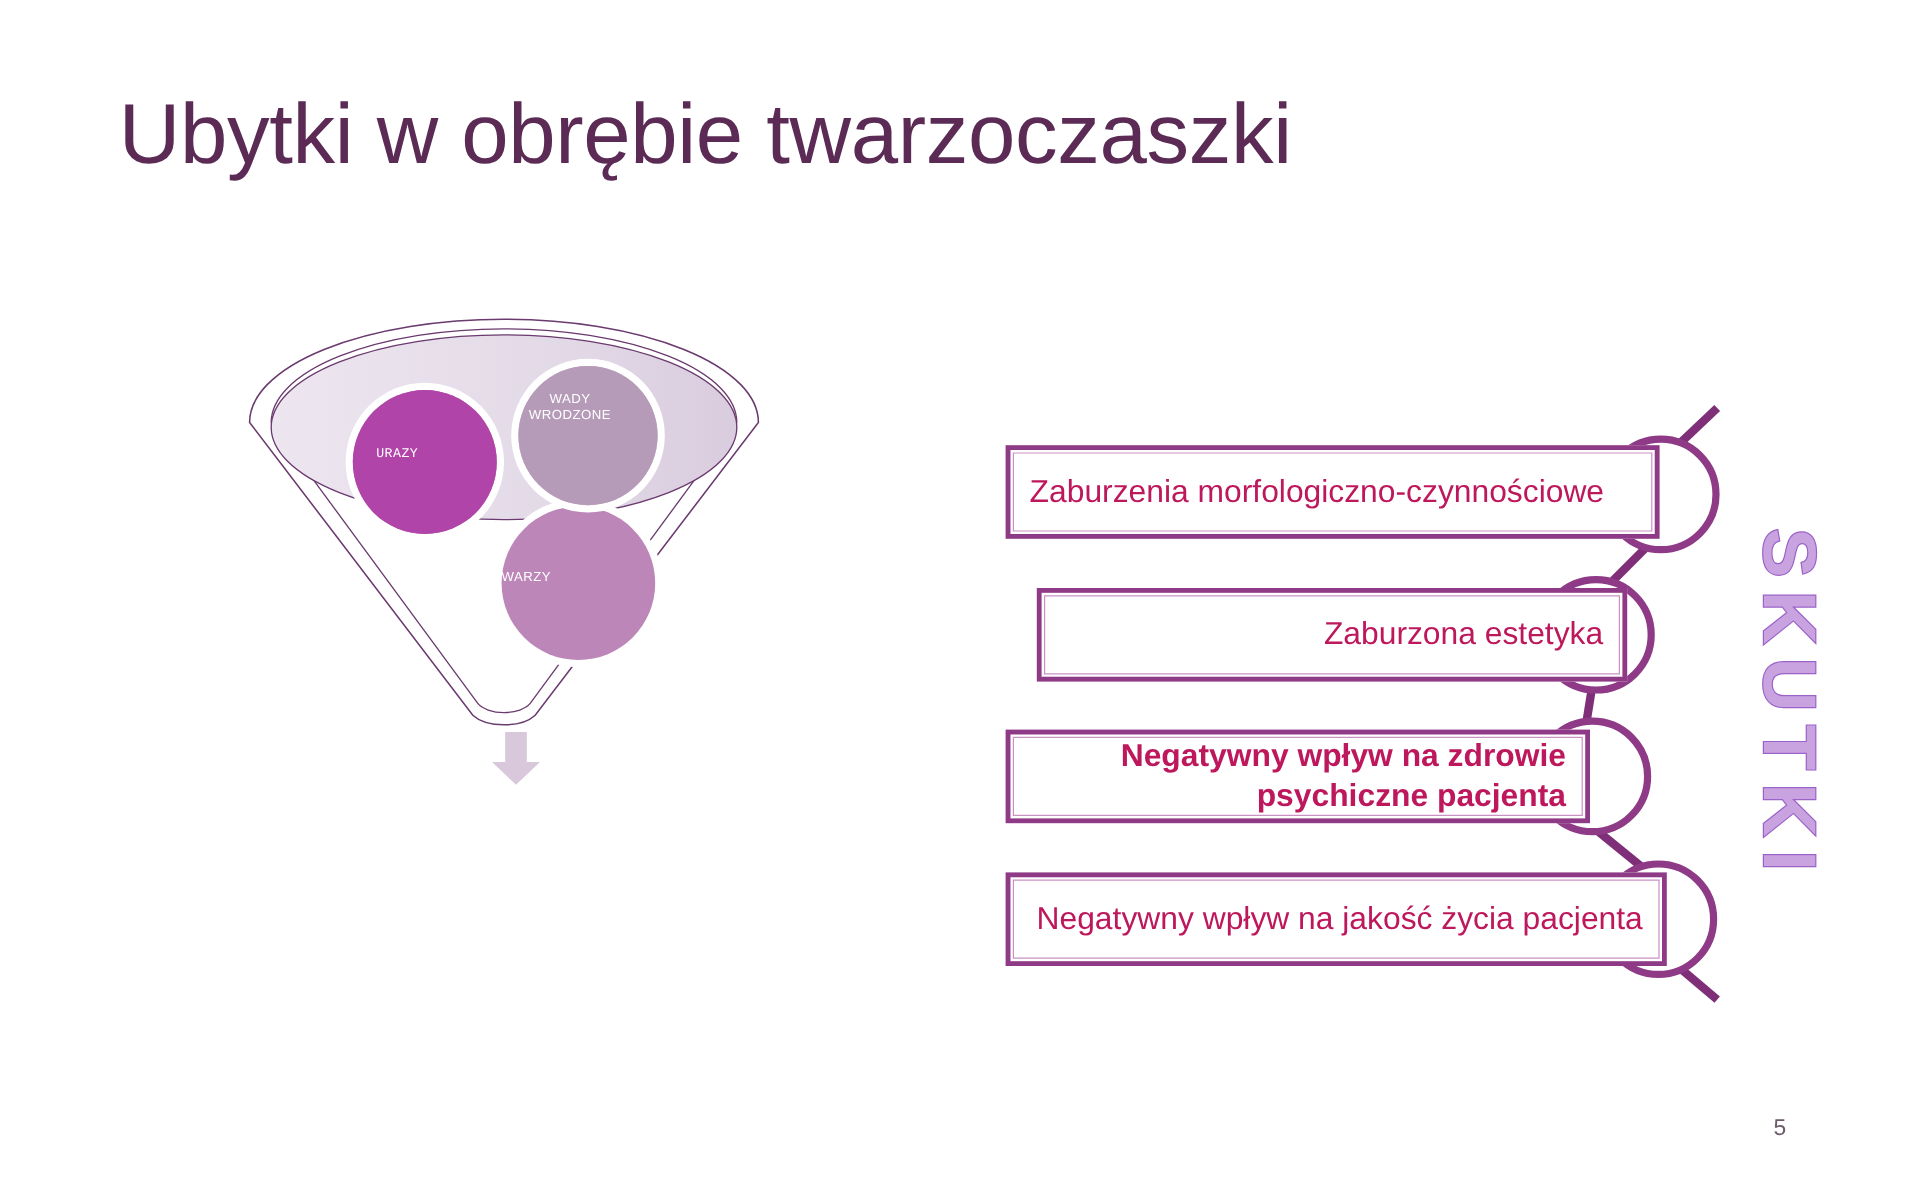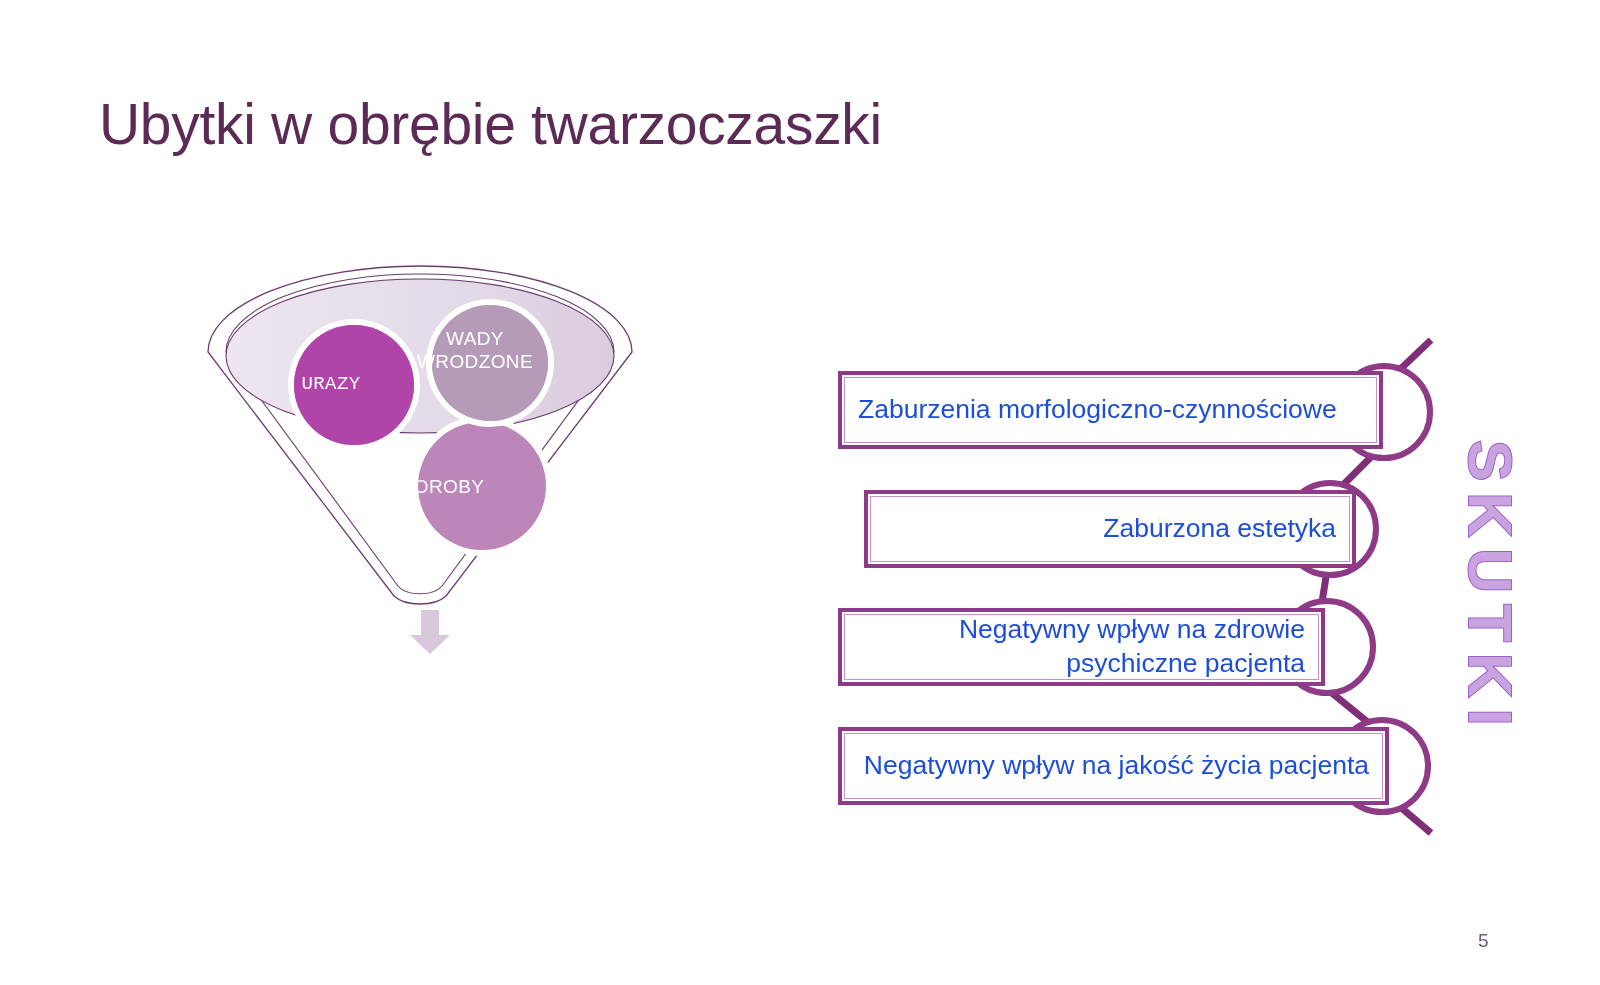--- a/index.html
+++ b/index.html
@@ -15,22 +15,22 @@
     width: 1600px;
     height: 985px;
     background: #ffffff;
     overflow: hidden;
   }
 
   
   #slide-title {
     position: absolute;
     left: 99px;
-    top: 95px;
-    font-size: 57px;
+    top: 76px;
+    font-size: 71px;
     line-height: 1.05;
     color: #5B2B56;
     font-weight: 400;
     letter-spacing: -0.3px;
     white-space: nowrap;
   }
 
   
   #funnel-graphic {
     position: absolute;
@@ -38,21 +38,21 @@
     top: 248px;
     width: 460px;
     height: 360px;
   }
   #funnel-graphic svg { display:block; }
 
   .funnel-label {
     position: absolute;
     color: #ffffff;
     text-align: center;
-    font-size: 19px;
+    font-size: 11px;
     line-height: 1.22;
     letter-spacing: 0.4px;
     pointer-events: none;
     white-space: nowrap;
   }
   #label-urazy   { left: 256px; top: 373px; width: 150px; font-family: Liberation Mono, monospace; }
   #label-wady    { left: 400px; top: 327px; width: 150px; }
   #label-choroby { left: 360px; top: 475px; width: 150px; }
 
   
@@ -104,32 +104,32 @@
     background: #ffffff;
     border: 4px solid #8E3A86;
     box-shadow: inset 0 0 0 2px #ffffff, inset 0 0 0 3px #C991C4;
     display: flex;
     align-items: center;
     z-index: 1;
   }
   .effect-box .effect-text {
     display: block;
     width: 100%;
-    color: #1d4ed8;
+    color: #be185d;
     font-size: 26.5px;
     line-height: 1.27;
     padding: 0 16px;
     box-sizing: border-box;
   }
 
   #effect-box-1 { left: 8px;  top: 41px;  width: 545px; height: 78px; }
   #effect-box-1 .effect-text { text-align: left; }
   #effect-box-2 { left: 8px;  top: 160px; width: 492px; height: 78px; margin-left: 26px; }
   #effect-box-2 .effect-text { text-align: right; }
-  #effect-box-3 { left: 8px;  top: 278px; width: 487px; height: 78px; }
+  #effect-box-3 { left: 8px;  top: 278px; width: 487px; height: 78px; font-weight: bold; }
   #effect-box-3 .effect-text { text-align: right; }
   #effect-box-4 { left: 8px;  top: 397px; width: 551px; height: 78px; }
   #effect-box-4 .effect-text { text-align: right; }
 
   
   #skutki-word {
     position: absolute;
     left: 1455px;
     top: 440px;
     width: 300px;
@@ -199,21 +199,21 @@
         <circle cx="300" cy="115" r="58" fill="#B59BB8"></circle>
       </g>
     </svg>
   </div>
 
   <div class="funnel-label" id="label-urazy">URAZY</div>
   <div class="funnel-label" id="label-wady">
     <span>WADY</span><br>
     <span>WRODZONE</span>
   </div>
-  <div class="funnel-label" id="label-choroby">CHOROBY</div>
+  <div class="funnel-label" id="label-choroby">TWARZY</div>
 
   <div id="funnel-arrow">
     <svg width="48" height="48" viewBox="0 0 48 48">
       <path d="M 15,2 L 33,2 L 33,27 L 44,27 L 24,46 L 4,27 L 15,27 Z" fill="#D9C7DC"></path>
     </svg>
   </div>
 
 
 
   <div id="effects-diagram">

